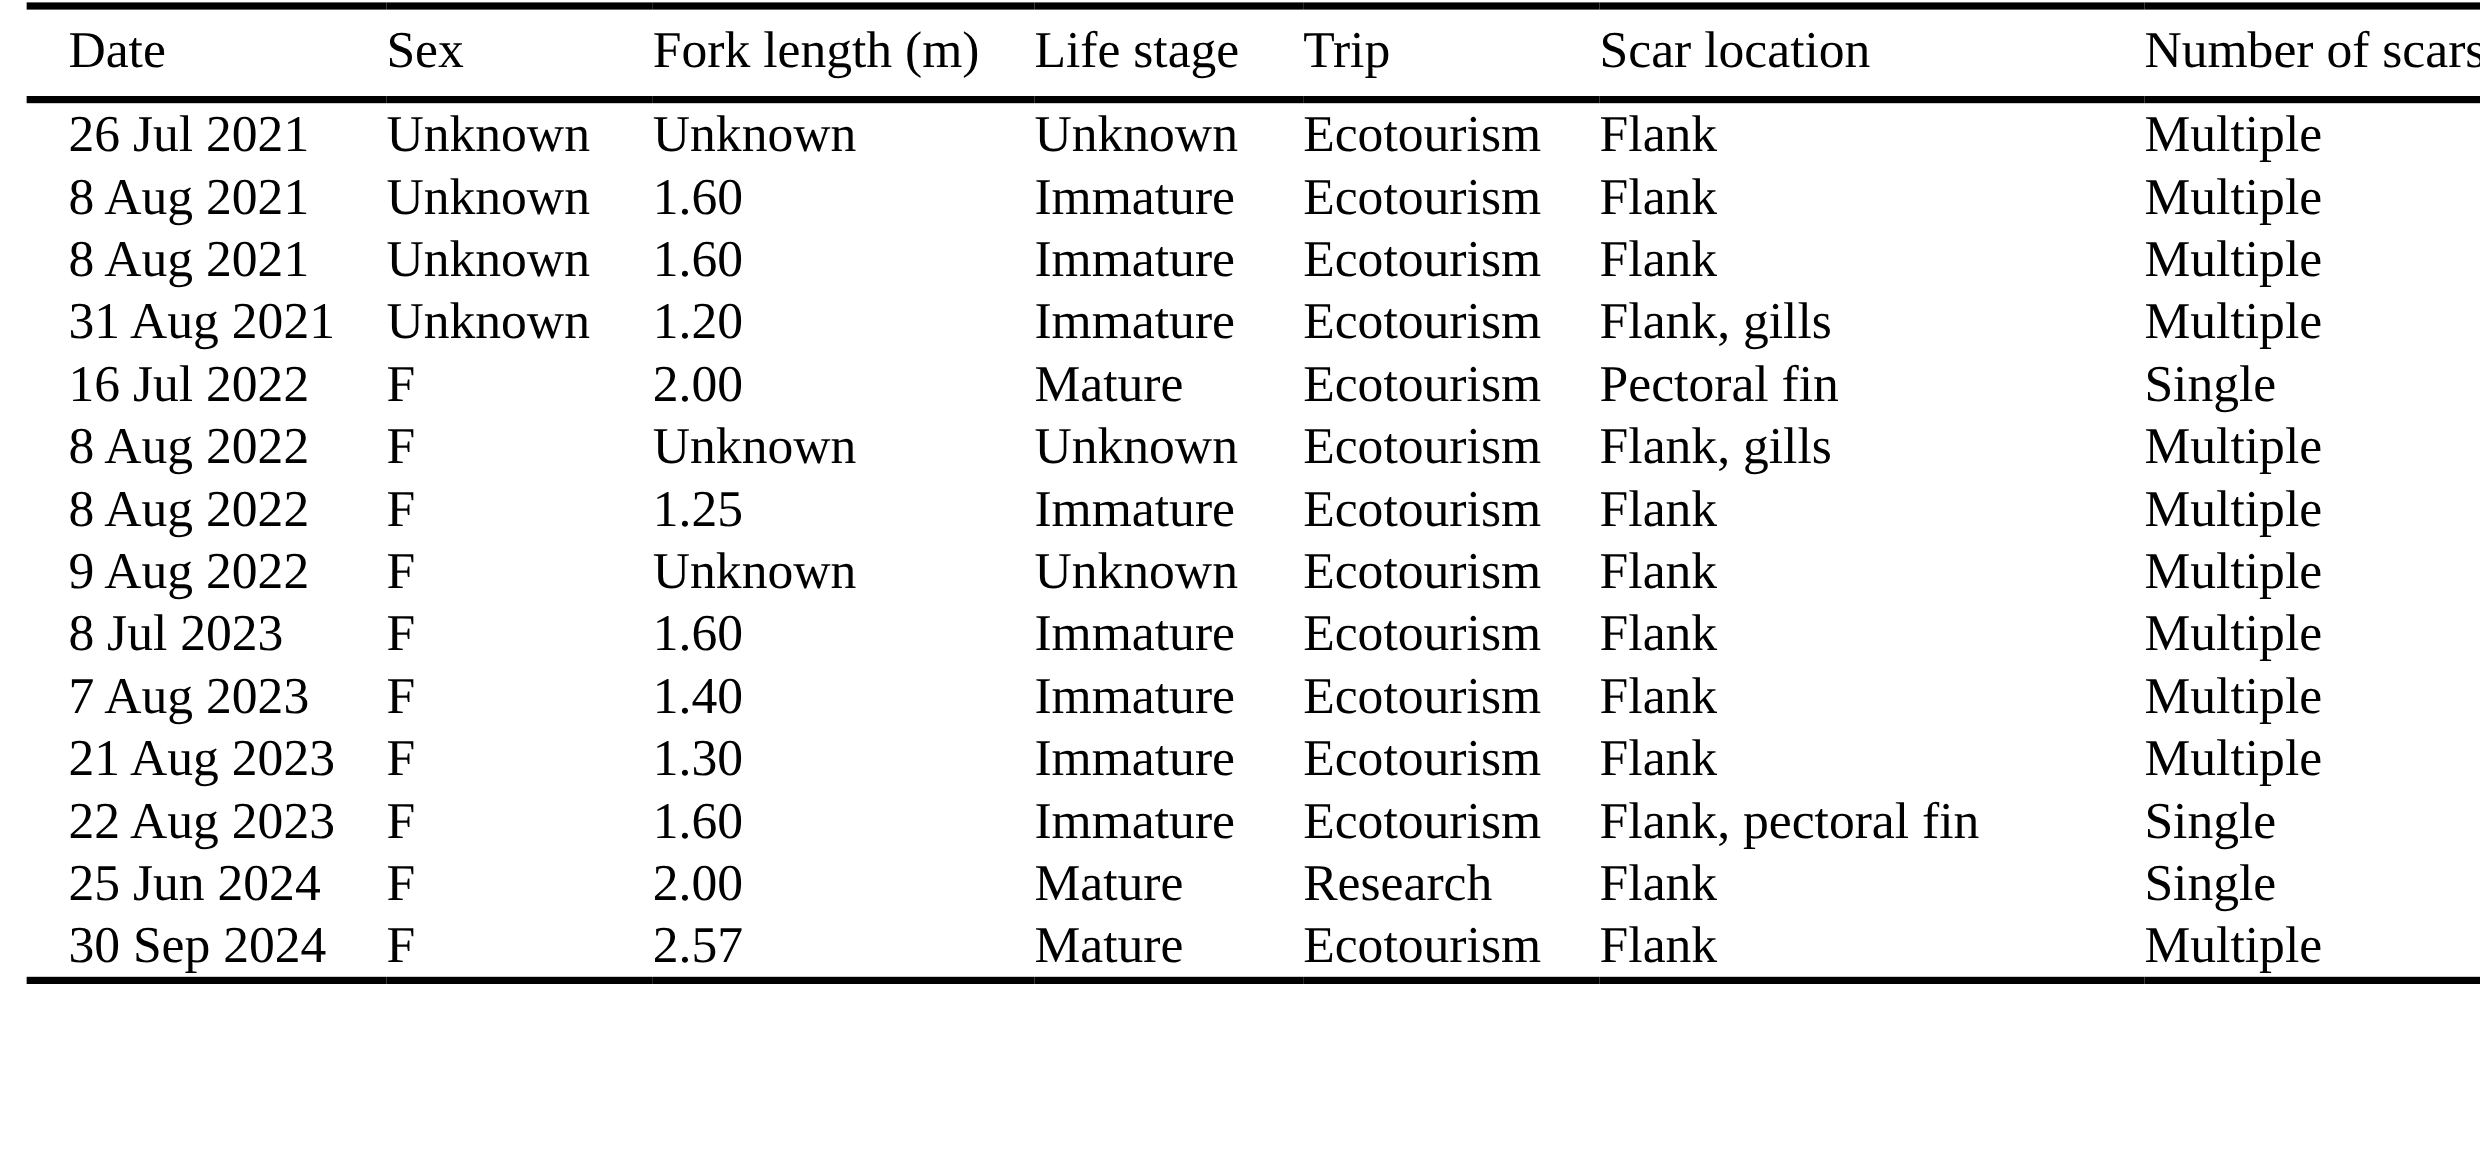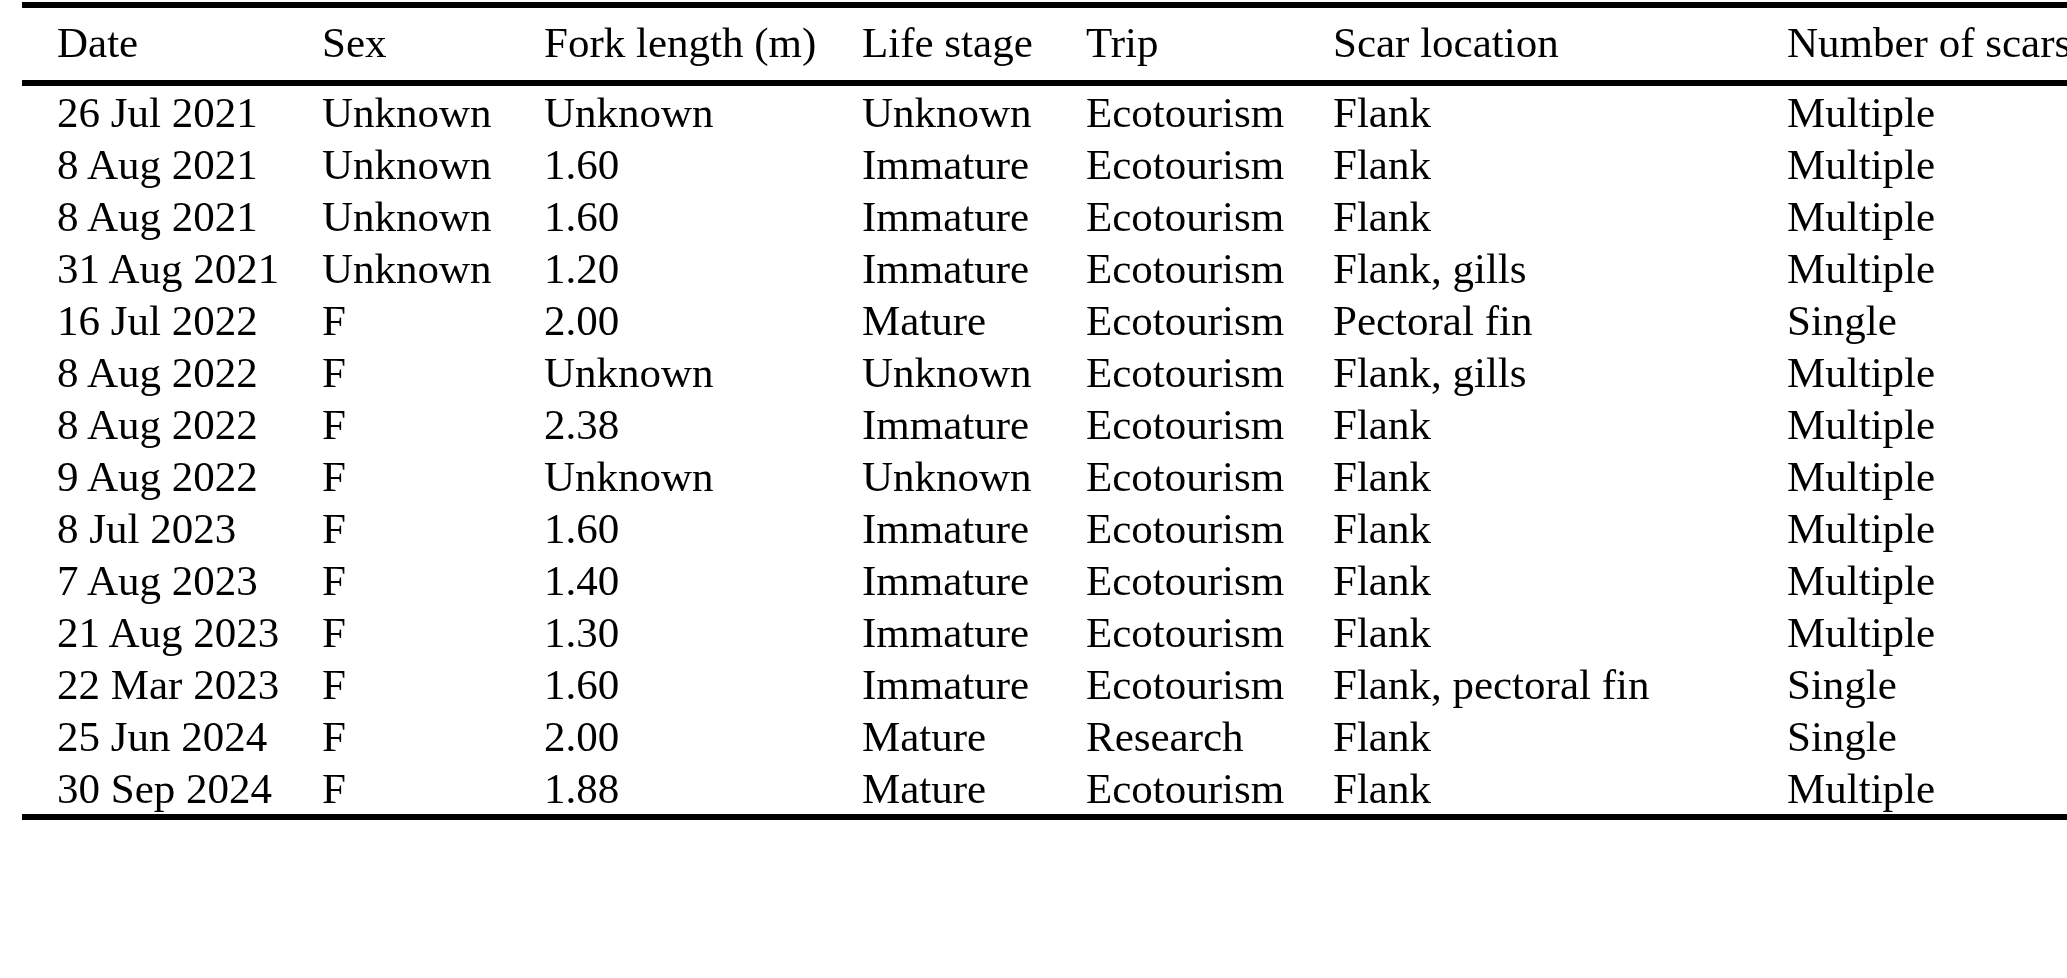--- a/index.html
+++ b/index.html
@@ -127,21 +127,21 @@
           <td>F</td>
           <td>Unknown</td>
           <td>Unknown</td>
           <td>Ecotourism</td>
           <td>Flank, gills</td>
           <td>Multiple</td>
         </tr>
         <tr>
           <td>8 Aug 2022</td>
           <td>F</td>
-          <td>2.38</td>
+          <td>1.25</td>
           <td>Immature</td>
           <td>Ecotourism</td>
           <td>Flank</td>
           <td>Multiple</td>
         </tr>
         <tr>
           <td>9 Aug 2022</td>
           <td>F</td>
           <td>Unknown</td>
           <td>Unknown</td>
@@ -170,41 +170,41 @@
         <tr>
           <td>21 Aug 2023</td>
           <td>F</td>
           <td>1.30</td>
           <td>Immature</td>
           <td>Ecotourism</td>
           <td>Flank</td>
           <td>Multiple</td>
         </tr>
         <tr>
-          <td>22 Mar 2023</td>
+          <td>22 Aug 2023</td>
           <td>F</td>
           <td>1.60</td>
           <td>Immature</td>
           <td>Ecotourism</td>
           <td>Flank, pectoral fin</td>
           <td>Single</td>
         </tr>
         <tr>
           <td>25 Jun 2024</td>
           <td>F</td>
           <td>2.00</td>
           <td>Mature</td>
           <td>Research</td>
           <td>Flank</td>
           <td>Single</td>
         </tr>
         <tr>
           <td>30 Sep 2024</td>
           <td>F</td>
-          <td>1.88</td>
+          <td>2.57</td>
           <td>Mature</td>
           <td>Ecotourism</td>
           <td>Flank</td>
           <td>Multiple</td>
         </tr>
       </tbody>
   </table>
 </div>
 
 </body></html>

